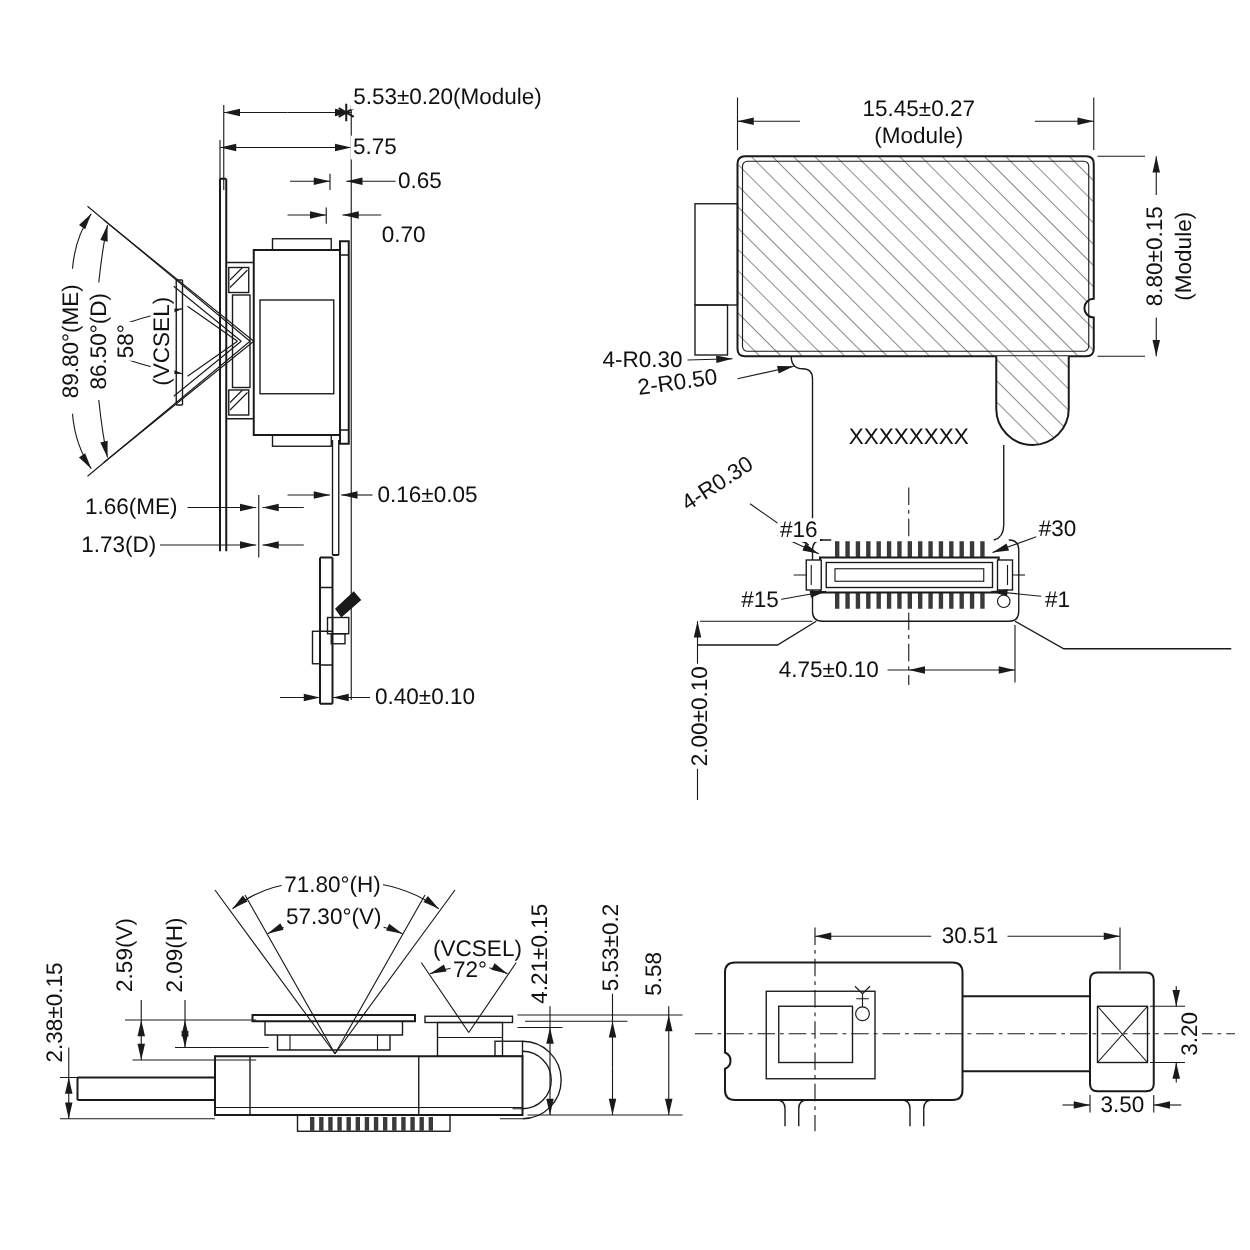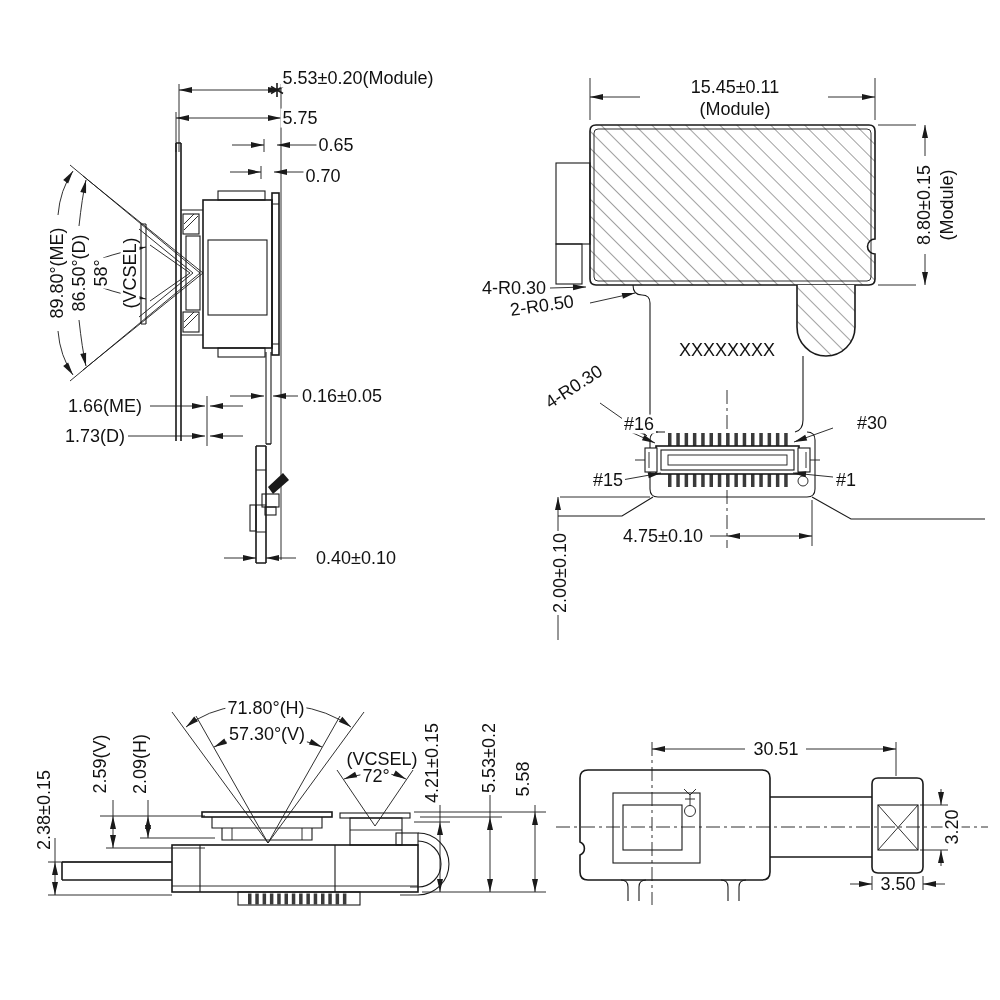--- a/index.html
+++ b/index.html
@@ -254,40 +254,40 @@
     <path class="d" d="M941,866 L941,850" marker-end="url(#ar)"></path>
     <path class="d" d="M872,876 V890 M923,876 V890"></path>
     <path class="d" d="M850,884 L872,884" marker-end="url(#ar)"></path>
     <path class="d" d="M945,884 L923,884" marker-end="url(#ar)"></path>
   </g>
 </svg>
 
   <div class="t" style="left:358px;top:78px">5.53±0.20(Module)</div>
   <div class="t" style="left:300px;top:118px">5.75</div>
   <div class="t" style="left:336px;top:145px">0.65</div>
-  <div class="t" style="left:323px;top:176px">0.70</div>
+  <div class="t" style="left:323px;top:188px">0.70</div>
   <div class="t r" style="left:57px;top:273px">89.80°(ME)</div>
   <div class="t r" style="left:79px;top:273px">86.50°(D)</div>
   <div class="t r" style="left:101px;top:273px">58°</div>
   <div class="t r" style="left:130px;top:273px">(VCSEL)</div>
   <div class="t" style="left:105px;top:406px">1.66(ME)</div>
   <div class="t" style="left:95px;top:436px">1.73(D)</div>
   <div class="t" style="left:342px;top:396px">0.16±0.05</div>
-  <div class="t" style="left:356px;top:558px">0.40±0.10</div>
-
-  <div class="t" style="left:735px;top:87px">15.45±0.11</div>
+  <div class="t" style="left:340px;top:558px">0.40±0.10</div>
+
+  <div class="t" style="left:735px;top:87px">15.45±0.27</div>
   <div class="t" style="left:735px;top:109px">(Module)</div>
   <div class="t r" style="left:924px;top:205px">8.80±0.15</div>
   <div class="t r" style="left:947px;top:205px">(Module)</div>
   <div class="t" style="left:514px;top:288px">4-R0.30</div>
   <div class="t r8" style="left:542px;top:306px">2-R0.50</div>
   <div class="t r33" style="left:574px;top:387px">4-R0.30</div>
   <div class="t" style="left:727px;top:350px">XXXXXXXX</div>
   <div class="t" style="left:639px;top:424px">#16</div>
-  <div class="t" style="left:872px;top:423px">#30</div>
+  <div class="t" style="left:846px;top:423px">#30</div>
   <div class="t" style="left:608px;top:480px">#15</div>
   <div class="t" style="left:846px;top:480px">#1</div>
   <div class="t" style="left:663px;top:536px">4.75±0.10</div>
   <div class="t r" style="left:560px;top:573px">2.00±0.10</div>
 
   <div class="t" style="left:266px;top:708px">71.80°(H)</div>
   <div class="t" style="left:267px;top:734px">57.30°(V)</div>
   <div class="t" style="left:376px;top:776px">72°</div>
   <div class="t" style="left:382px;top:759px">(VCSEL)</div>
   <div class="t r" style="left:44px;top:810px">2.38±0.15</div>

